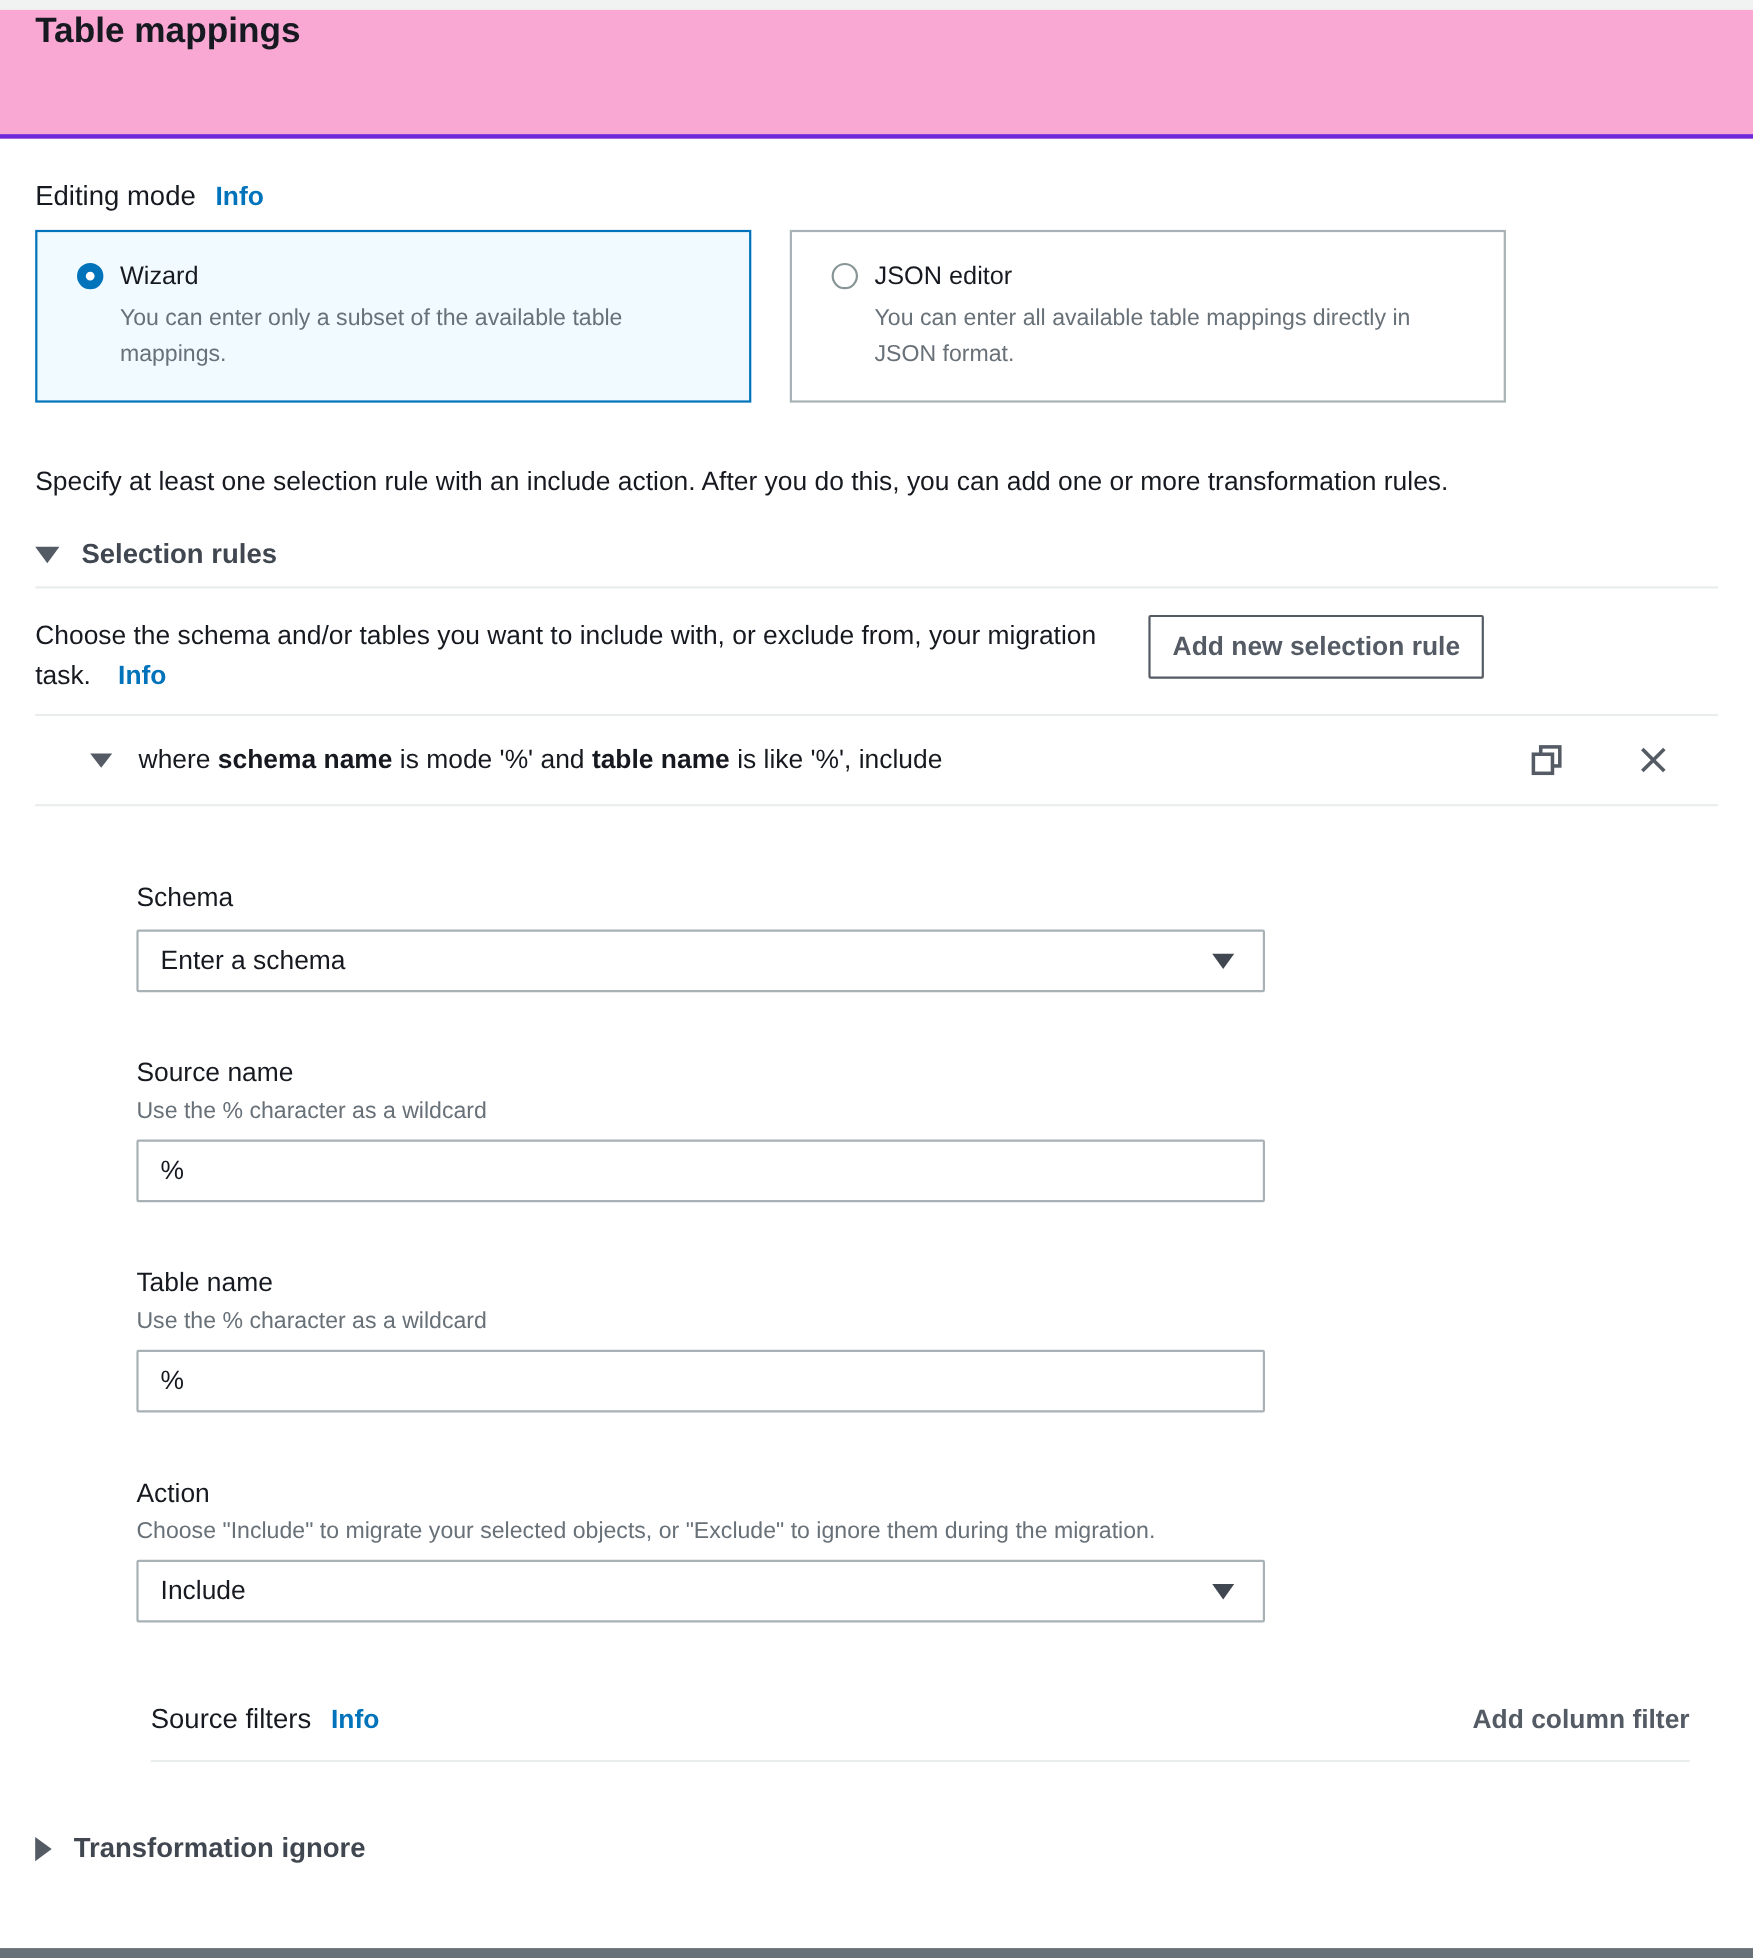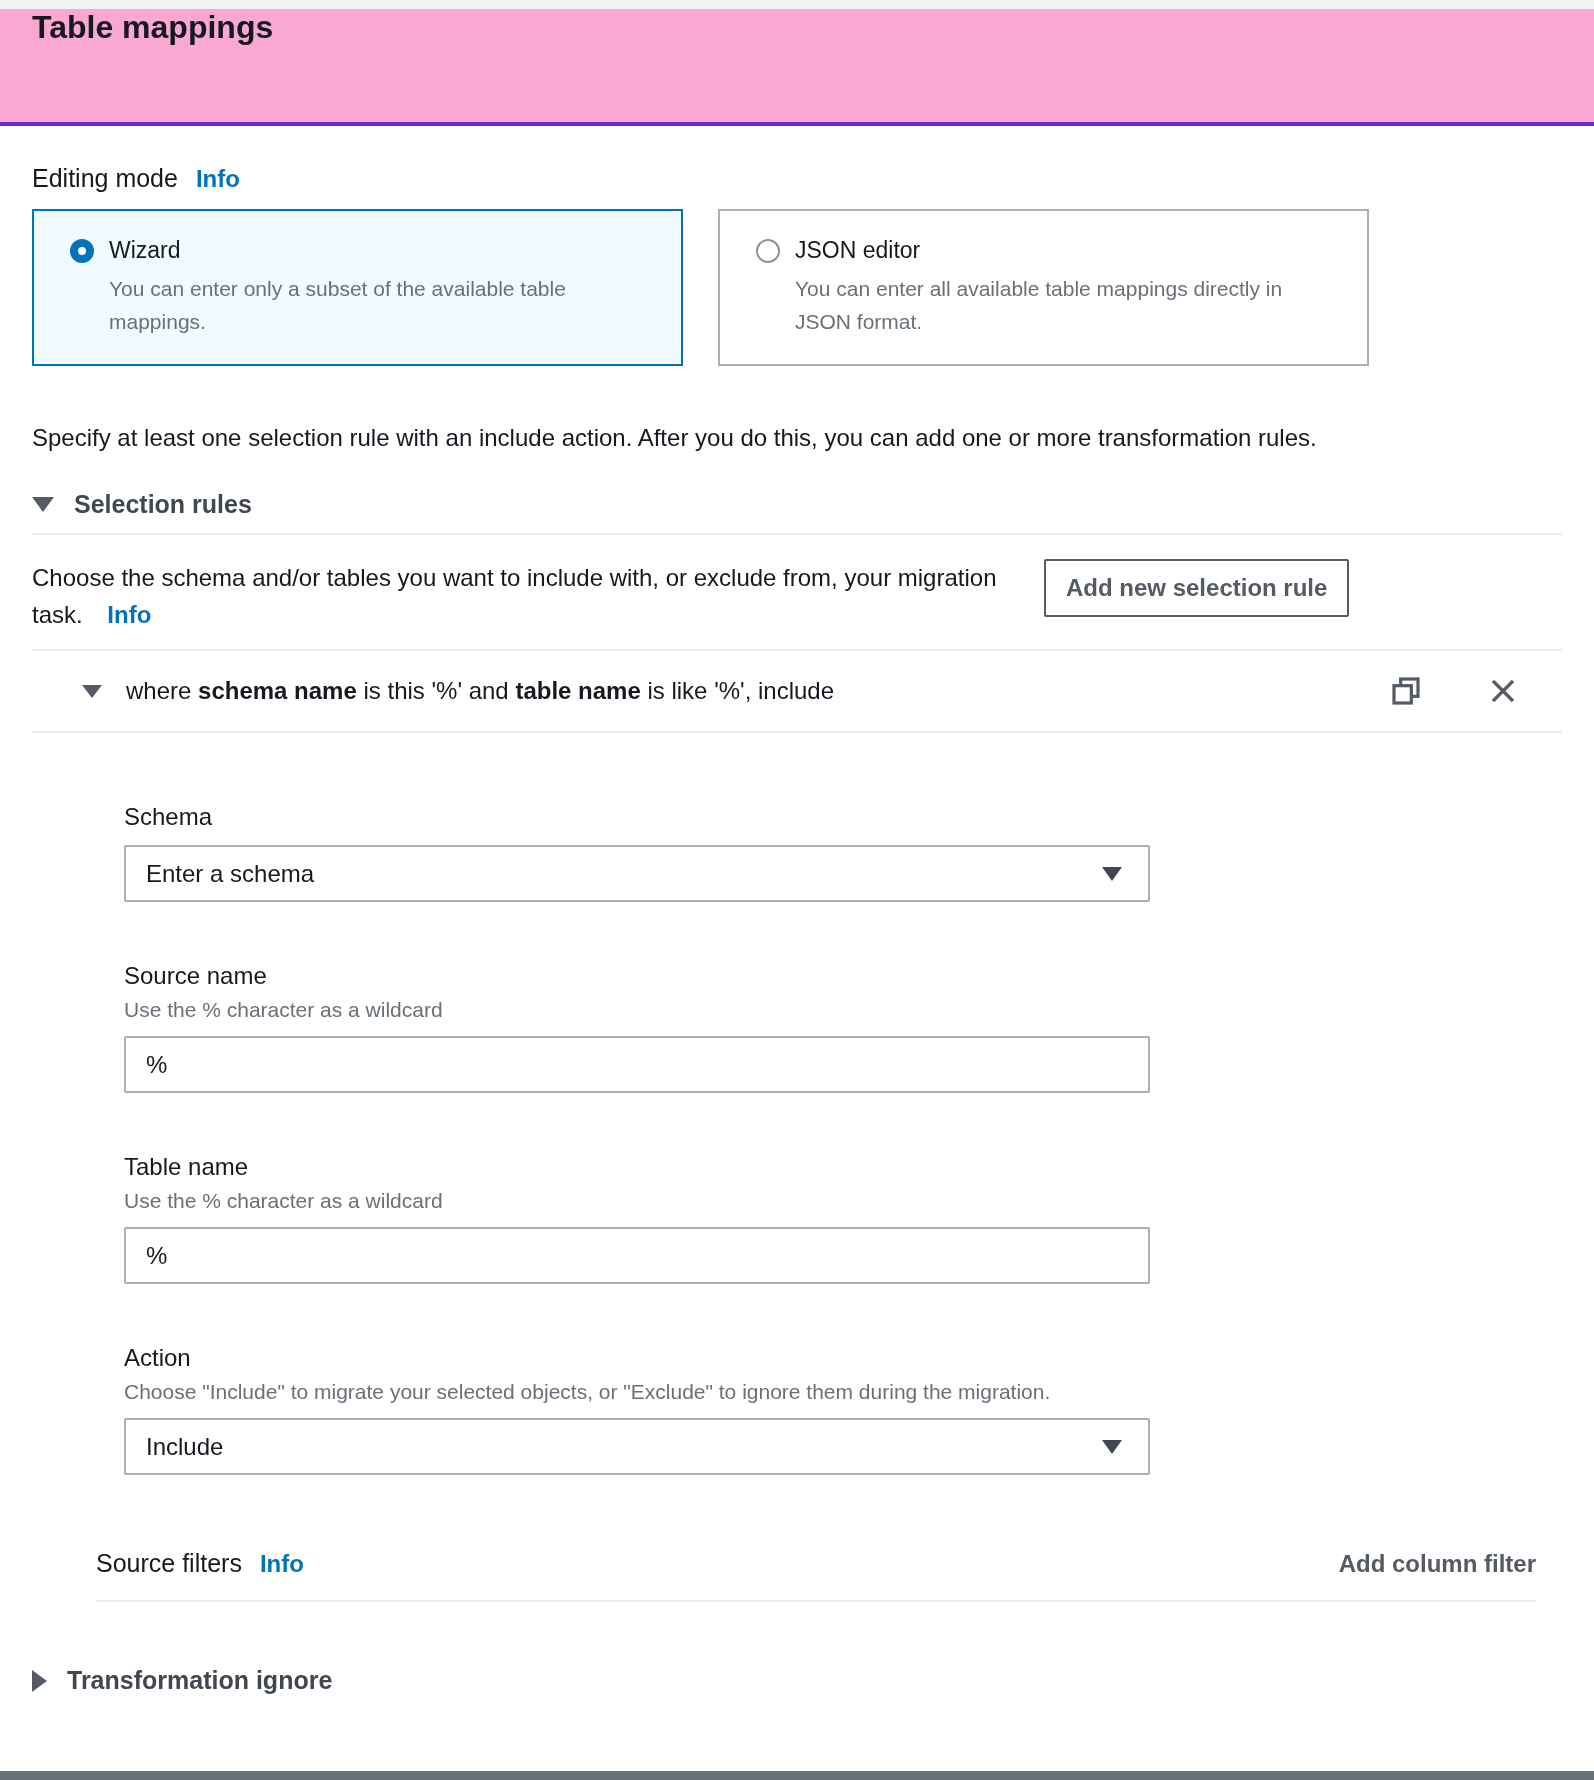--- a/index.html
+++ b/index.html
@@ -103,21 +103,21 @@
     width:0; height:0;
     border-left:10px solid transparent; border-right:10px solid transparent;
     border-top:14px solid #414750;
     margin-right:6px;
   }
   input.control { display:block; line-height:53px; }
 
   .mt-schema { margin-top:70px; }
   .mt-group  { margin-top:60px; }
 
-  .source-filters { margin-left:64px; margin-top:74px; padding-right:26px; }
+  .source-filters { margin-left:105px; margin-top:74px; padding-right:26px; }
   .sf-row { display:flex; align-items:center; }
   .sf-title { font-size:25px; color:#16191f; }
   .sf-spacer { flex:1; }
   .link-btn {
     background:none; border:none; cursor:pointer;
     font-size:24px; font-weight:bold; color:#545b64;
     font-family:"Liberation Sans", sans-serif; padding:0;
   }
   .sf-divider { border:none; border-top:2px solid #eaeded; margin-top:22px; }
 
@@ -174,21 +174,21 @@
     <div class="rules-desc">
       <span>Choose the schema and/or tables you want to include with, or exclude from, your migration task.</span>
       <span class="info-link">Info</span>
     </div>
     <button class="btn-secondary">Add new selection rule</button>
   </div>
 
   <div class="rule-box">
     <div class="rule-head">
       <span class="tri-down"></span>
-      <span class="rule-summary"><span>where </span><b>schema name</b><span> is this '%' and </span><b>table name</b><span> is like '%', include</span></span>
+      <span class="rule-summary"><span>where </span><b>schema name</b><span> is mode '%' and </span><b>table name</b><span> is like '%', include</span></span>
       <button class="icon-btn" style="margin-left:0;">
         <svg width="32" height="32" viewBox="0 0 24 24">
           <rect x="8" y="3" width="13" height="13" fill="none" stroke="#545b64" stroke-width="2.4"></rect>
           <rect x="3" y="8" width="13" height="13" fill="#ffffff" stroke="#545b64" stroke-width="2.4"></rect>
         </svg>
       </button>
       <button class="icon-btn">
         <svg width="30" height="30" viewBox="0 0 24 24">
           <line x1="4" y1="4" x2="20" y2="20" stroke="#545b64" stroke-width="2.6"></line>
           <line x1="20" y1="4" x2="4" y2="20" stroke="#545b64" stroke-width="2.6"></line>

